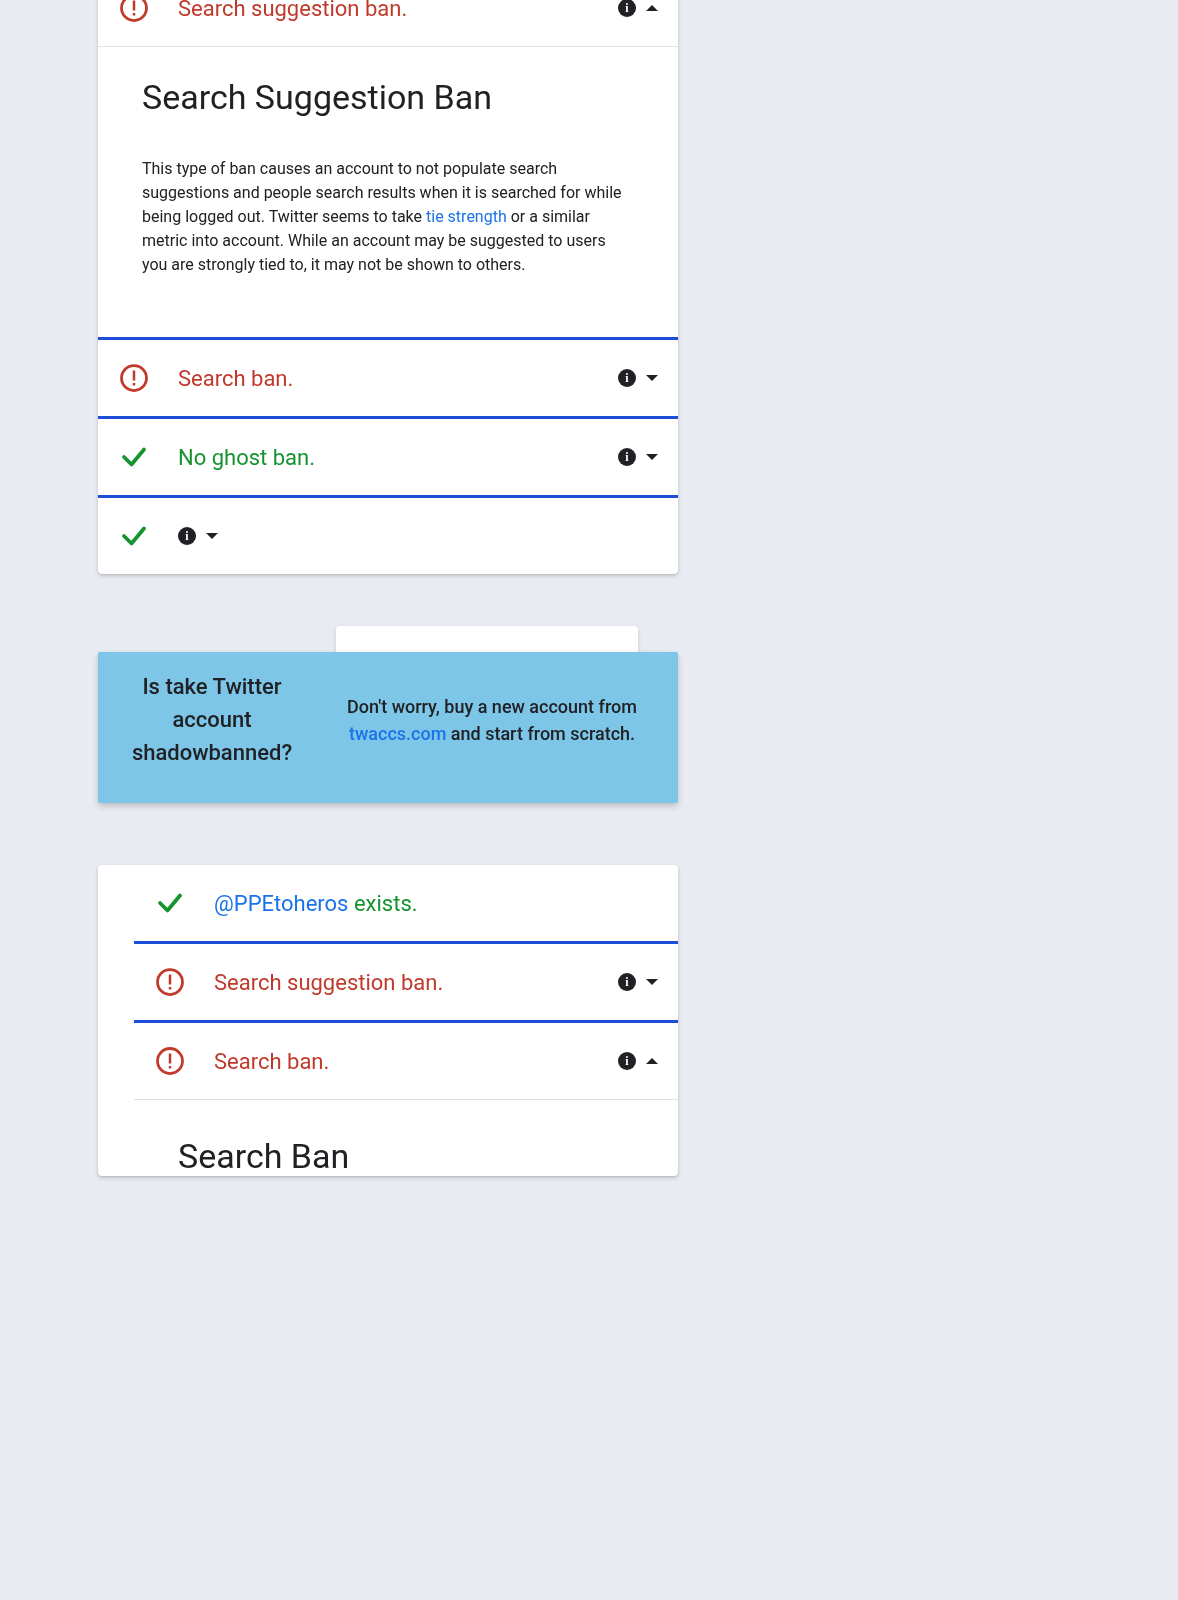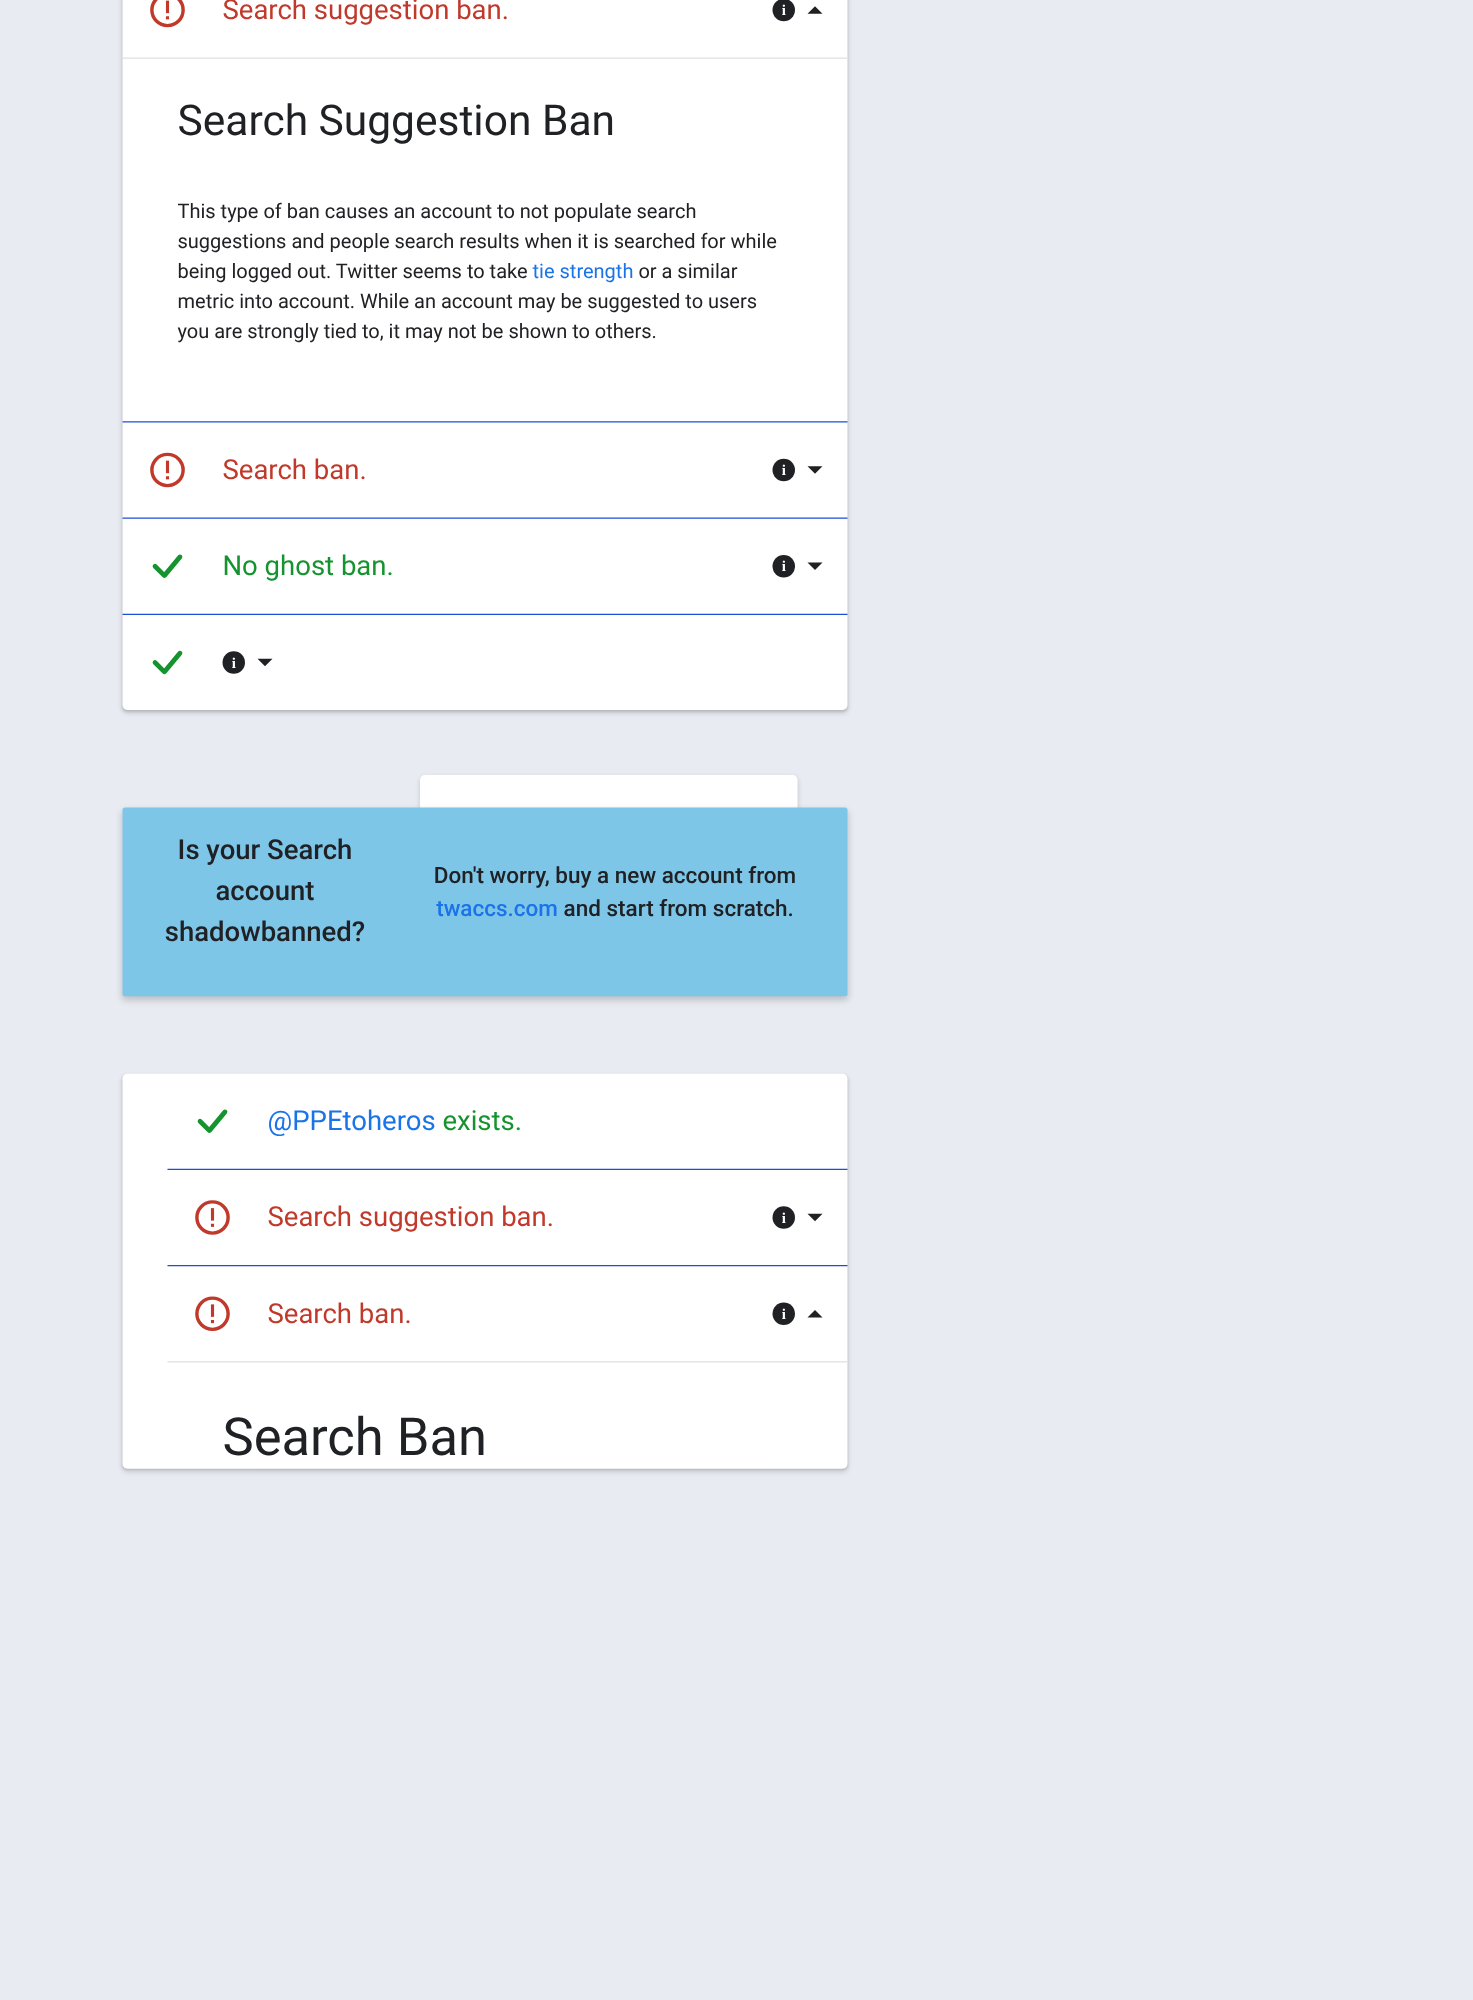--- a/index.html
+++ b/index.html
@@ -16,21 +16,21 @@
     width: 580px;
     border-radius: 4px;
     box-shadow: 0 2px 4px rgba(0,0,0,0.15), 0 1px 2px rgba(0,0,0,0.1);
     overflow: visible;
   }
   .card.first { margin-top: -30px; }
   .row {
     display: flex;
     align-items: center;
     padding: 22px 20px;
-    border-top: 1px solid #1d4ed8;
+    border-top: 3px solid #1d4ed8;
     position: relative;
   }
   .row.first { border-top: none; }
   .row .status-icon {
     width: 32px; height: 32px;
     flex: 0 0 32px;
     margin-right: 28px;
     display: flex; align-items: center; justify-content: center;
   }
   .row .label { font-size: 22px; font-weight: 400; flex: 1; }
@@ -103,21 +103,21 @@
   .banner .right {
     flex: 1;
     text-align: center;
     font-size: 18px; font-weight: 500; color: #202124;
     line-height: 1.5;
     padding: 0 6px;
   }
   .card.second { margin-top: 12px; padding-left: 36px; }
   .peek-title {
     padding: 36px 44px 0 44px;
-    font-size: 42px; font-weight: 400; color: #202124;
+    font-size: 34px; font-weight: 400; color: #202124;
     border-top: 1px solid #e0e0e0;
   }
   svg { display: block; }
 </style>
 </head>
 <body>
 
 <div class="card first">
 
   <div class="row first">
@@ -180,21 +180,21 @@
       <span class="info-icon">i</span>
       <span class="caret down"></span>
     </span>
   </div>
 
 </div>
 
 <div class="banner-wrap">
   <div class="banner-bg-peek"></div>
   <div class="banner">
-    <div class="left">Is your Search account shadowbanned?</div>
+    <div class="left">Is take Twitter account shadowbanned?</div>
     <div class="divider"></div>
     <div class="right">
       <span>Don't worry, buy a new account from </span><a href="#" class="blue-link">twaccs.com</a><span> and start from scratch.</span>
     </div>
   </div>
 </div>
 
 <div class="card second">
 
   <div class="row first">

